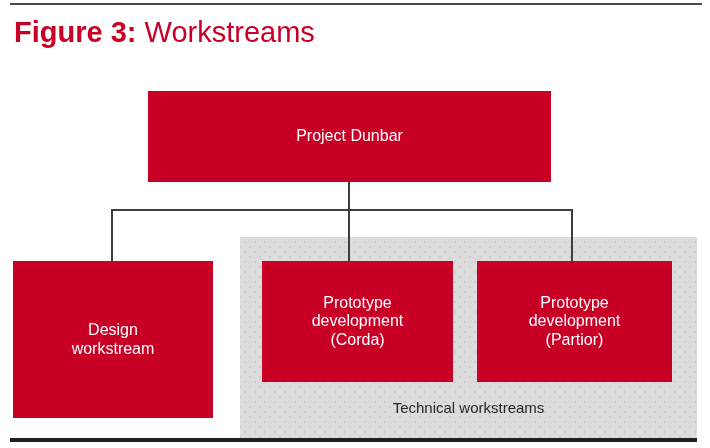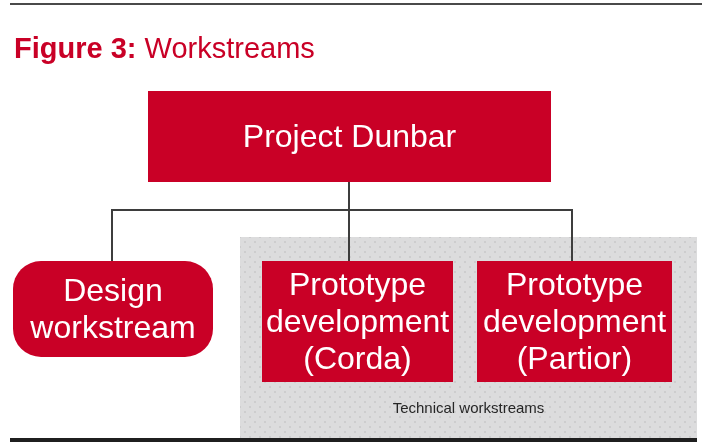--- a/index.html
+++ b/index.html
@@ -12,21 +12,21 @@
     font-family: "Liberation Sans", sans-serif;
   }
   .rule-top {
     position: absolute;
     left: 10px; top: 3px;
     width: 692px; height: 2px;
     background: #4a4a4a;
   }
   .figure-title {
     position: absolute;
-    left: 14px; top: 32px;
+    left: 14px; top: 16px;
     font-size: 29px;
     color: #c90026;
     white-space: nowrap;
   }
   .figure-title .figure-label { font-weight: bold; }
   .gray-panel {
     position: absolute;
     left: 240px; top: 237px;
     width: 457px; height: 201px;
     background-color: #dcdcdd;
@@ -42,26 +42,26 @@
   .conn-left-v  { left: 111px; top: 209px; width: 2px; height: 52px; }
   .conn-right-v { left: 571px; top: 209px; width: 2px; height: 52px; }
   .node {
     position: absolute;
     background: #c90026;
     color: #ffffff;
     display: flex;
     align-items: center;
     justify-content: center;
     text-align: center;
-    font-size: 32px;
+    font-size: 16px;
     line-height: 1.16;
     white-space: pre-line;
   }
   .node-root    { left: 148px; top: 91px;  width: 403px; height: 91px; }
-  .node-design  { left: 13px;  top: 261px; width: 200px; height: 96px; border-radius: 28px; }
+  .node-design  { left: 13px;  top: 261px; width: 200px; height: 157px; }
   .node-corda   { left: 262px; top: 261px; width: 191px; height: 121px; }
   .node-partior { left: 477px; top: 261px; width: 195px; height: 121px; }
   .group-label {
     position: absolute;
     left: 240px; top: 399px;
     width: 457px;
     text-align: center;
     font-size: 15px;
     color: #262626;
   }

